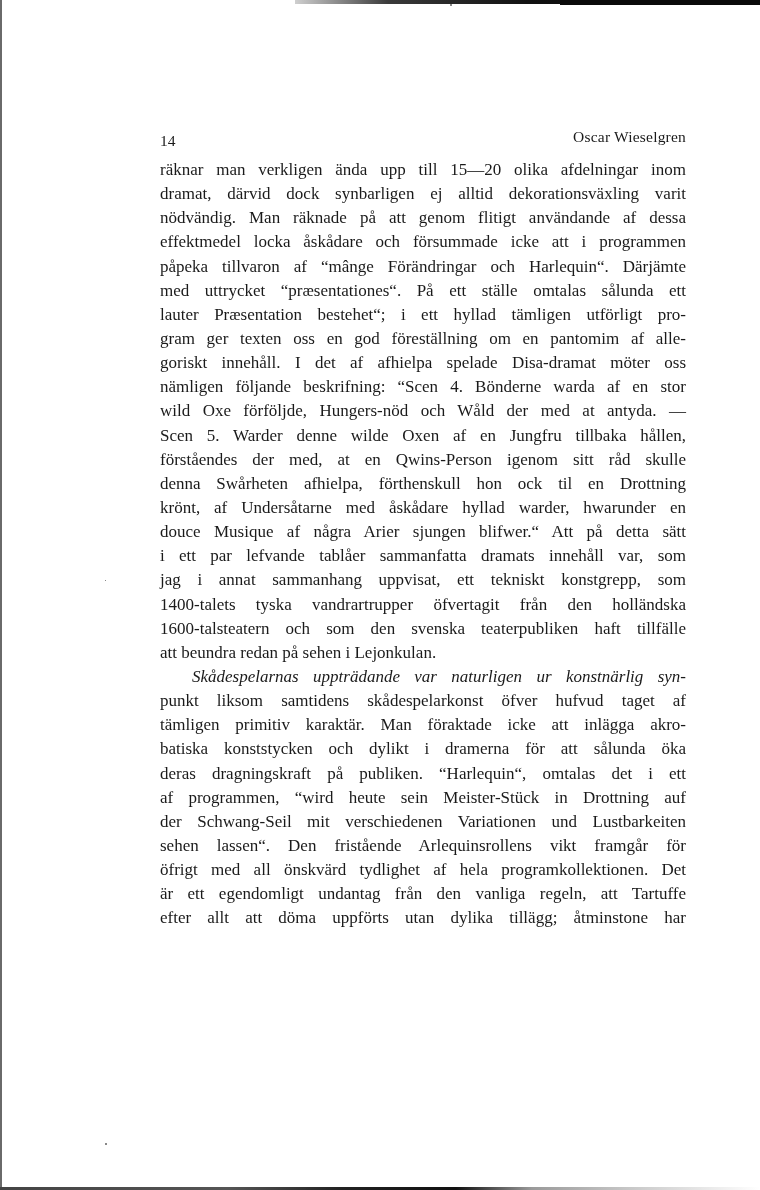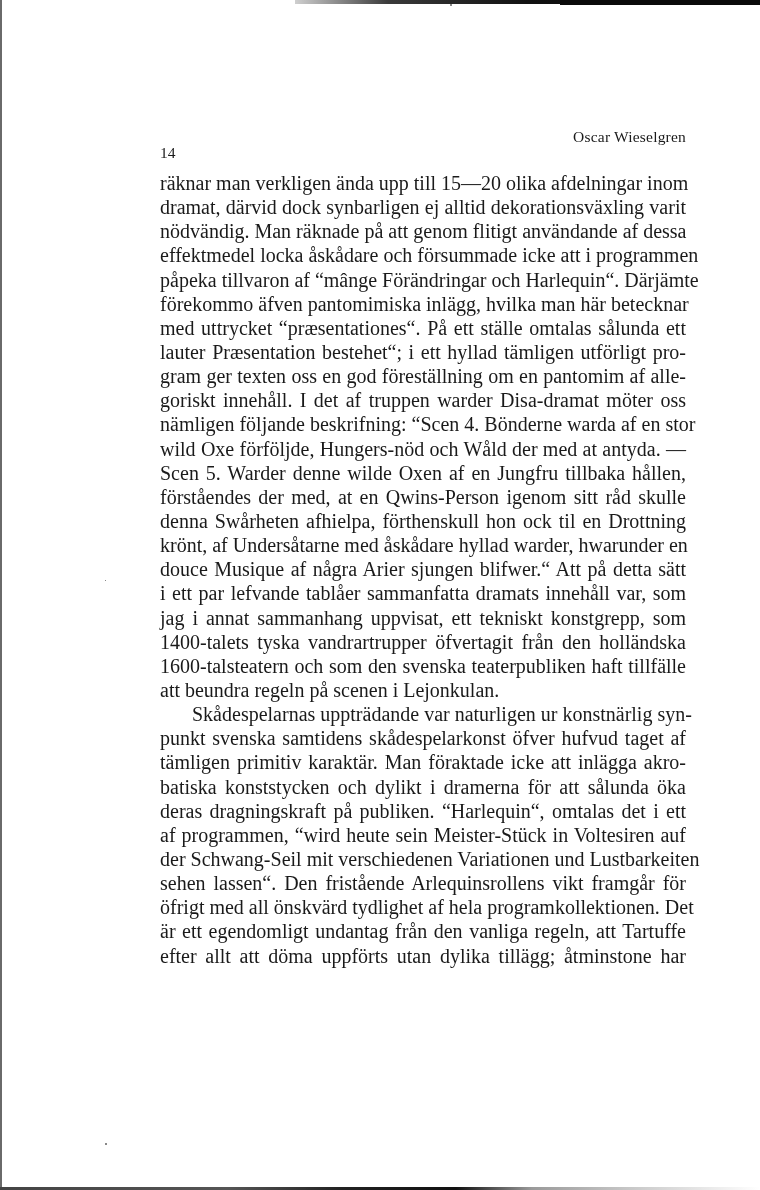--- a/index.html
+++ b/index.html
@@ -54,47 +54,47 @@
       width: 526px;
     }
     .running-head {
       position: relative;
       height: 30px;
       font-size: 15.5px;
     }
     .page-number {
       position: absolute;
       left: 0;
-      top: 16px;
+      top: 4px;
     }
     .running-title {
       position: absolute;
       left: 0;
       right: 0;
       top: 0;
       text-align: right;
       letter-spacing: 0.2px;
     }
     .body-text {
-      margin-top: 13px;
-      font-size: 20px;
+      font-size: 17px;
       line-height: 24.15px;
     }
     .line {
       display: block;
       white-space: nowrap;
       text-align: justify;
       text-align-last: justify;
       height: 24.15px;
     }
     .line.last {
       text-align-last: left;
     }
     .line.indent {
       text-indent: 32px;
+      font-style: italic;
     }
     .speck {
       position: absolute;
       width: 2px;
       height: 2px;
       background: #888;
     }
   </style>
 </head>
 <body>
@@ -114,45 +114,44 @@
     <span class="running-title">Oscar Wieselgren</span>
   </div>
 
   <div class="body-text">
     <div class="paragraph">
       <span class="line">räknar man verkligen ända upp till 15—20 olika afdelningar inom</span>
       <span class="line">dramat, därvid dock synbarligen ej alltid dekorationsväxling varit</span>
       <span class="line">nödvändig. Man räknade på att genom flitigt användande af dessa</span>
       <span class="line">effektmedel locka åskådare och försummade icke att i programmen</span>
       <span class="line">påpeka tillvaron af “mânge Förändringar och Harlequin“. Därjämte</span>
-      <span class="line">förekommo äfven pantomimiska inlägg, hvilka man här betecknar</span>
       <span class="line">med uttrycket “præsentationes“. På ett ställe omtalas sålunda ett</span>
       <span class="line">lauter Præsentation bestehet“; i ett hyllad tämligen utförligt pro-</span>
       <span class="line">gram ger texten oss en god föreställning om en pantomim af alle-</span>
-      <span class="line">goriskt innehåll. I det af truppen warder Disa-dramat möter oss</span>
+      <span class="line">goriskt innehåll. I det af afhielpa spelade Disa-dramat möter oss</span>
       <span class="line">nämligen följande beskrifning: “Scen 4. Bönderne warda af en stor</span>
       <span class="line">wild Oxe förföljde, Hungers-nöd och Wåld der med at antyda. —</span>
       <span class="line">Scen 5. Warder denne wilde Oxen af en Jungfru tillbaka hållen,</span>
       <span class="line">förståendes der med, at en Qwins-Person igenom sitt råd skulle</span>
       <span class="line">denna Swårheten afhielpa, förthenskull hon ock til en Drottning</span>
       <span class="line">krönt, af Undersåtarne med åskådare hyllad warder, hwarunder en</span>
       <span class="line">douce Musique af några Arier sjungen blifwer.“ Att på detta sätt</span>
       <span class="line">i ett par lefvande tablåer sammanfatta dramats innehåll var, som</span>
       <span class="line">jag i annat sammanhang uppvisat, ett tekniskt konstgrepp, som</span>
       <span class="line">1400-talets tyska vandrartrupper öfvertagit från den holländska</span>
       <span class="line">1600-talsteatern och som den svenska teaterpubliken haft tillfälle</span>
-      <span class="line last">att beundra regeln på scenen i Lejonkulan.</span>
+      <span class="line last">att beundra redan på sehen i Lejonkulan.</span>
     </div>
     <div class="paragraph">
       <span class="line indent">Skådespelarnas uppträdande var naturligen ur konstnärlig syn-</span>
-      <span class="line">punkt svenska samtidens skådespelarkonst öfver hufvud taget af</span>
+      <span class="line">punkt liksom samtidens skådespelarkonst öfver hufvud taget af</span>
       <span class="line">tämligen primitiv karaktär. Man föraktade icke att inlägga akro-</span>
       <span class="line">batiska konststycken och dylikt i dramerna för att sålunda öka</span>
       <span class="line">deras dragningskraft på publiken. “Harlequin“, omtalas det i ett</span>
-      <span class="line">af programmen, “wird heute sein Meister-Stück in Voltesiren auf</span>
+      <span class="line">af programmen, “wird heute sein Meister-Stück in Drottning auf</span>
       <span class="line">der Schwang-Seil mit verschiedenen Variationen und Lustbarkeiten</span>
       <span class="line">sehen lassen“. Den fristående Arlequinsrollens vikt framgår för</span>
       <span class="line">öfrigt med all önskvärd tydlighet af hela programkollektionen. Det</span>
       <span class="line">är ett egendomligt undantag från den vanliga regeln, att Tartuffe</span>
       <span class="line">efter allt att döma uppförts utan dylika tillägg; åtminstone har</span>
     </div>
   </div>
 </div>
 
 </body></html>

